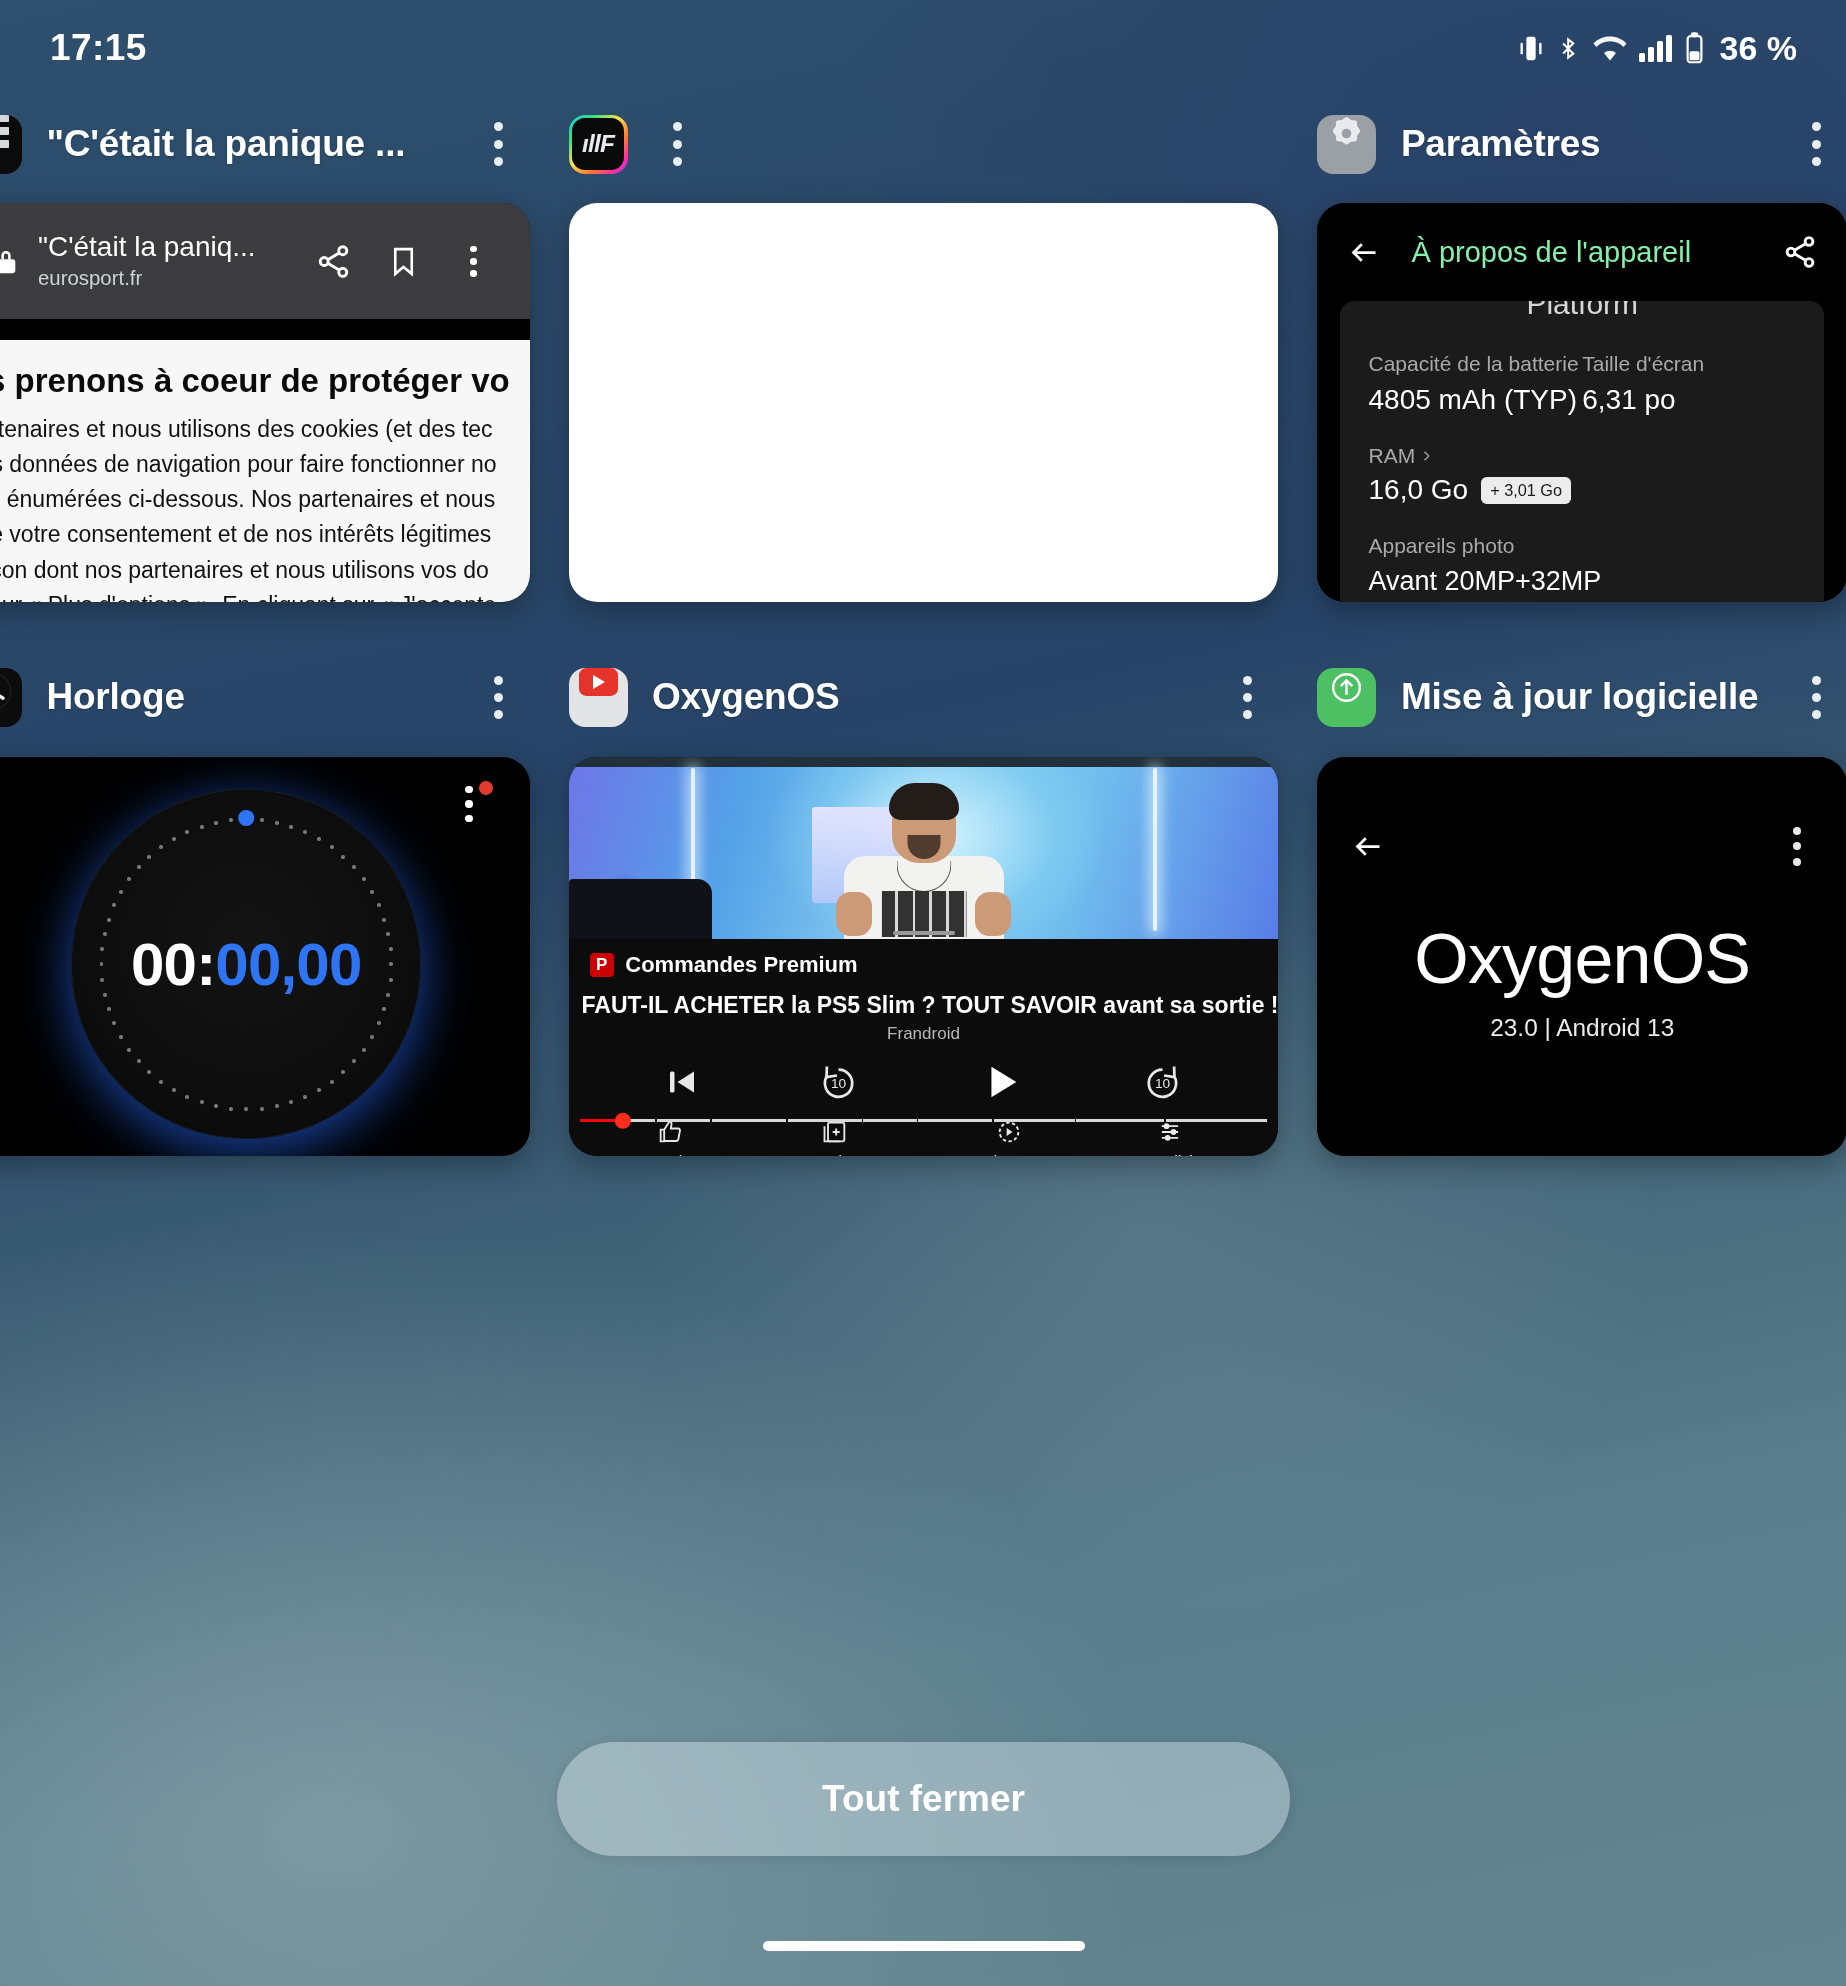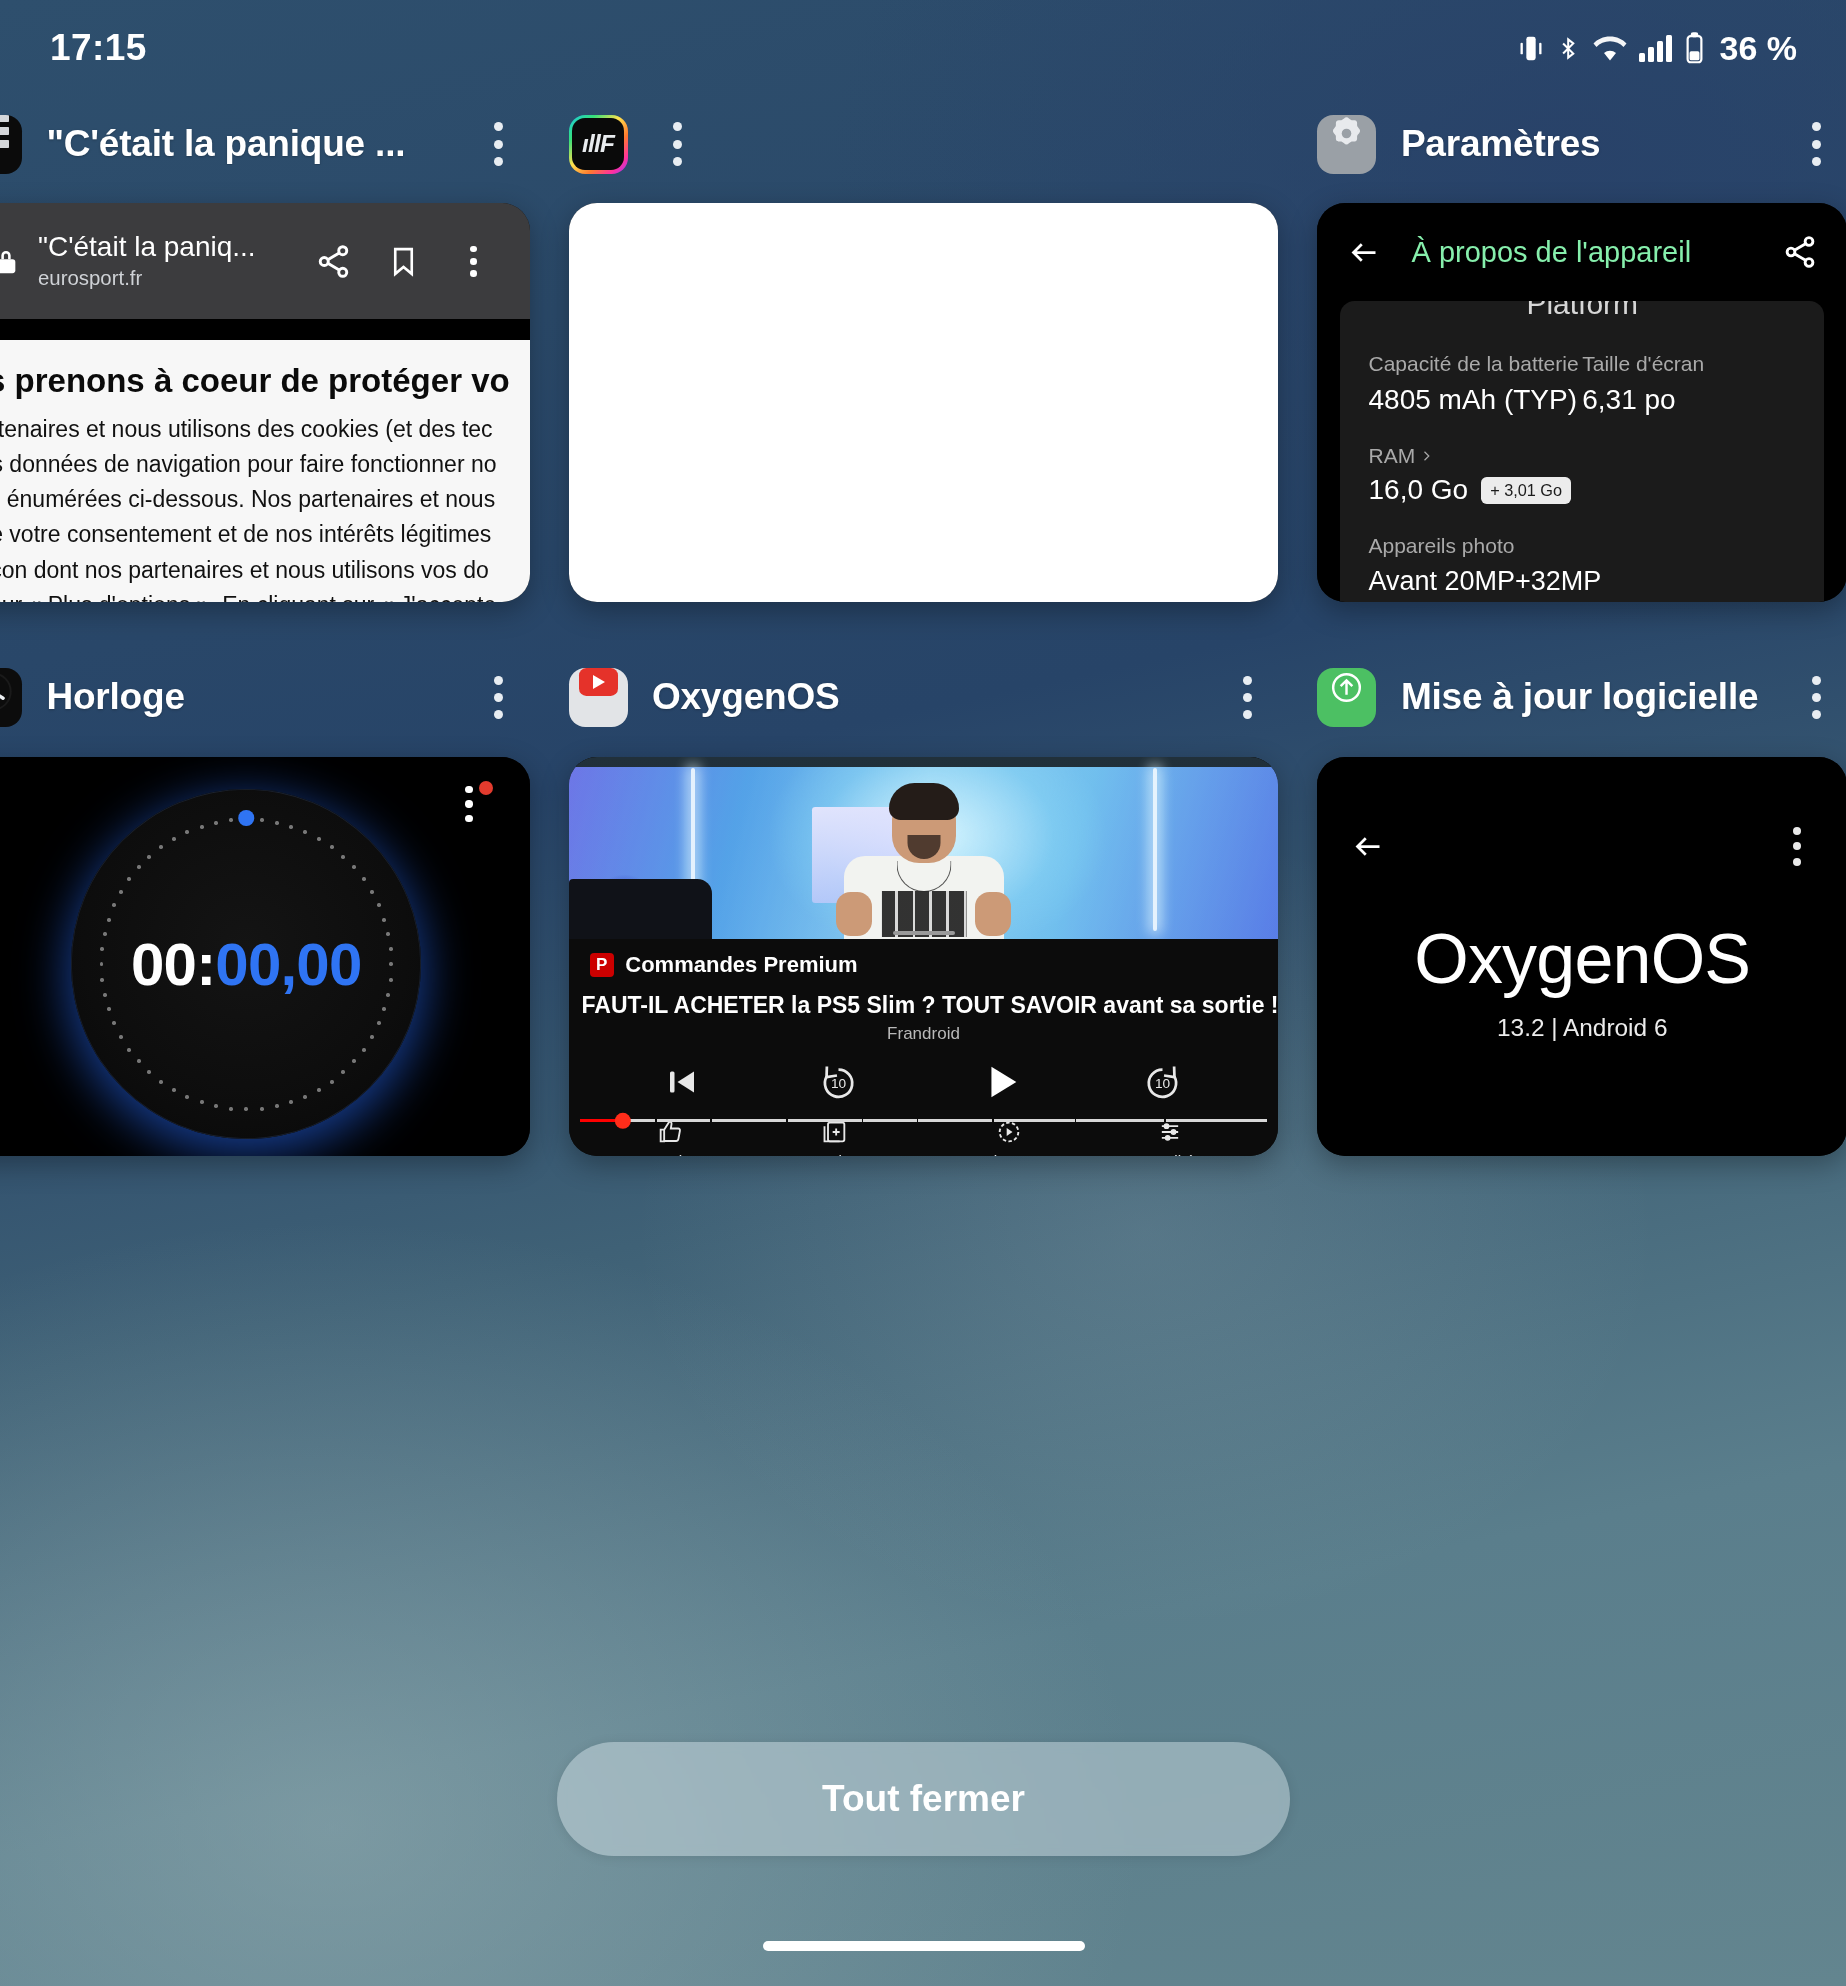--- a/index.html
+++ b/index.html
@@ -666,21 +666,21 @@
             <path d="M20 12H4M10 6l-6 6 6 6"></path>
           </svg>
           <div class="upd-kb">
               <i></i>
               <i></i>
               <i></i>
             </div>
         </div>
         <div class="upd-center">
           <div class="upd-os">OxygenOS</div>
-          <div class="upd-ver">13.2 | Android 6</div>
+          <div class="upd-ver">23.0 | Android 13</div>
         </div>
       </div>
     </div>
   </div>
 
 </div>
 
 <div class="closeall-wrap">
   <div class="closeall">Tout fermer</div>
 </div>

